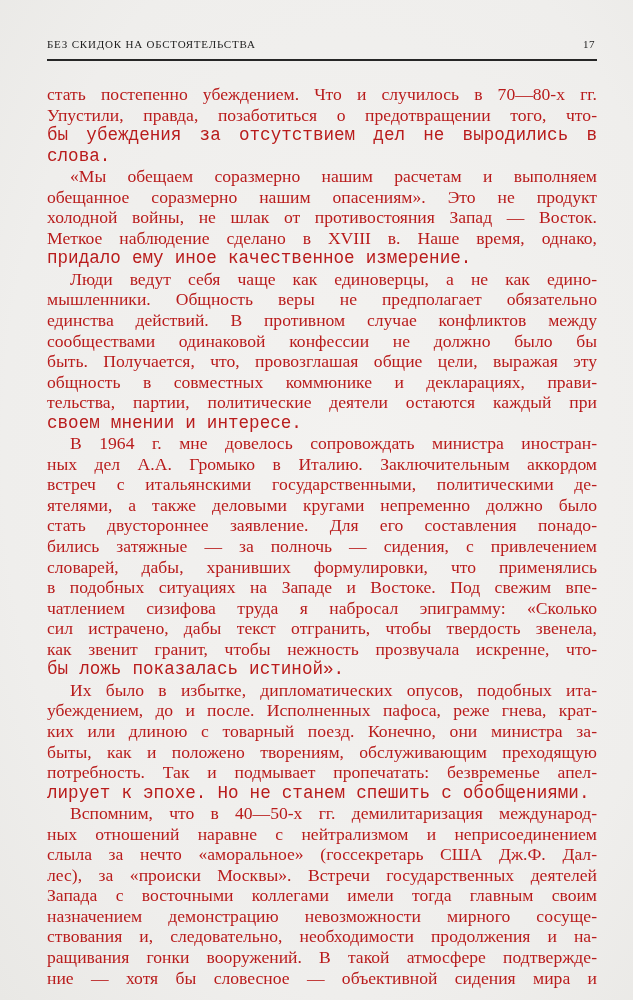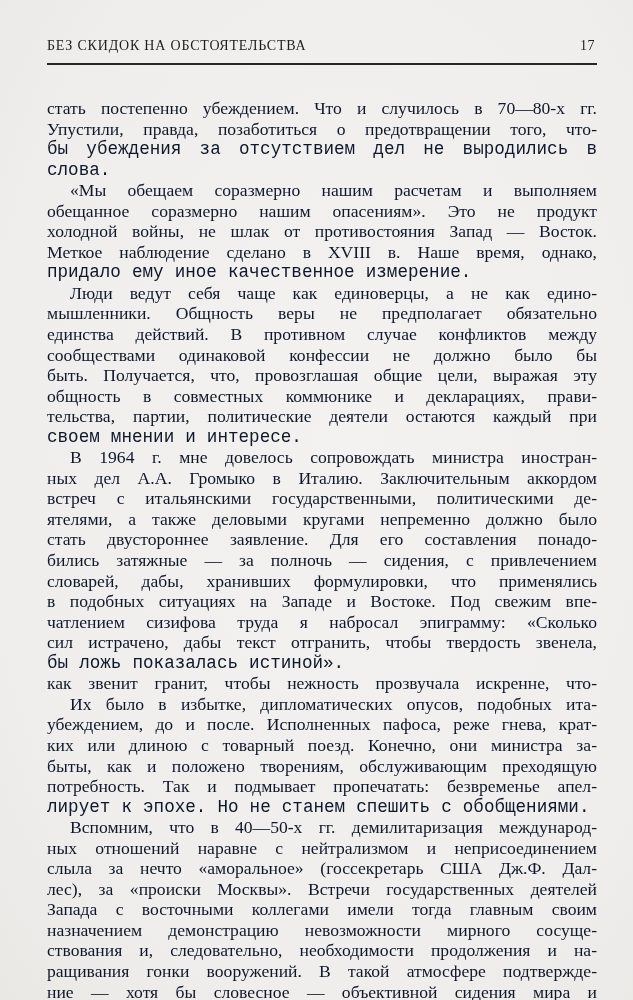--- a/index.html
+++ b/index.html
@@ -18,37 +18,37 @@
   .page {
     box-sizing: border-box;
     width: 633px;
     height: 1000px;
     padding: 38px 36px 0 47px;
   }
   .running-head {
     display: flex;
     justify-content: space-between;
     align-items: baseline;
-    font-size: 14px;
+    font-size: 11px;
     letter-spacing: 0.8px;
     padding: 0 2px 9px 0;
     border-bottom: 2px solid #262626;
     color: #1e1e1e;
   }
   .running-head .title {
     font-weight: 400;
   }
   .running-head .folio {
     letter-spacing: 0.5px;
   }
   .text-block {
-    margin-top: 33px;
+    margin-top: 23px;
     font-size: 17.6px;
     line-height: 20.55px;
-    color: #0f172a;
+    color: #b91c1c;
   }
   .paragraph {
     margin: 0;
   }
   .line {
     text-align: justify;
     text-align-last: justify;
     white-space: normal;
     word-spacing: 0.5px;
   }
@@ -96,22 +96,22 @@
         <div class="line indent">В 1964 г. мне довелось сопровождать министра иностран-</div>
         <div class="line">ных дел А.А. Громыко в Италию. Заключительным аккордом</div>
         <div class="line">встреч с итальянскими государственными, политическими де-</div>
         <div class="line">ятелями, а также деловыми кругами непременно должно было</div>
         <div class="line">стать двустороннее заявление. Для его составления понадо-</div>
         <div class="line">бились затяжные — за полночь — сидения, с привлечением</div>
         <div class="line">словарей, дабы, хранивших формулировки, что применялись</div>
         <div class="line">в подобных ситуациях на Западе и Востоке. Под свежим впе-</div>
         <div class="line">чатлением сизифова труда я набросал эпиграмму: «Сколько</div>
         <div class="line">сил истрачено, дабы текст отгранить, чтобы твердость звенела,</div>
+        <div class="line">как звенит гранит, чтобы нежность прозвучала искренне, что-</div>
         <div class="line last">бы ложь показалась истиной».</div>
-        <div class="line">как звенит гранит, чтобы нежность прозвучала искренне, что-</div>
       </div>
       <div class="paragraph">
         <div class="line indent">Их было в избытке, дипломатических опусов, подобных ита-</div>
         <div class="line">убеждением, до и после. Исполненных пафоса, реже гнева, крат-</div>
         <div class="line">ких или длиною с товарный поезд. Конечно, они министра за-</div>
         <div class="line">быты, как и положено творениям, обслуживающим преходящую</div>
         <div class="line">потребность. Так и подмывает пропечатать: безвременье апел-</div>
         <div class="line last">лирует к эпохе. Но не станем спешить с обобщениями.</div>
       </div>
       <div class="paragraph">

